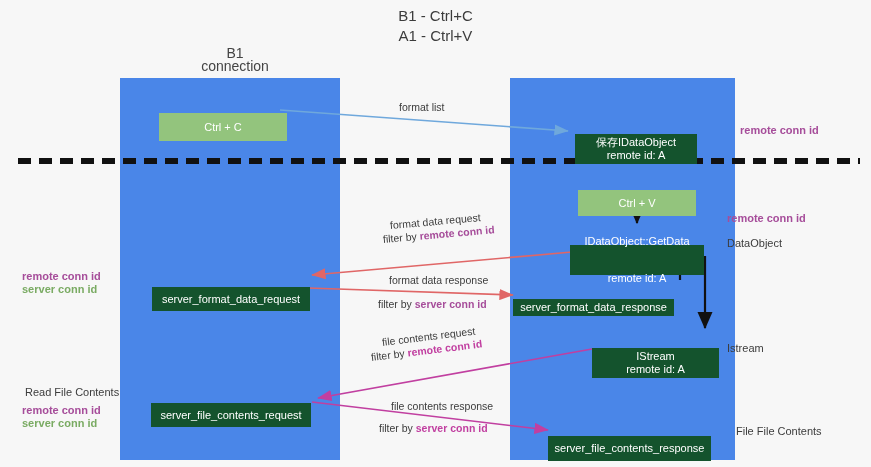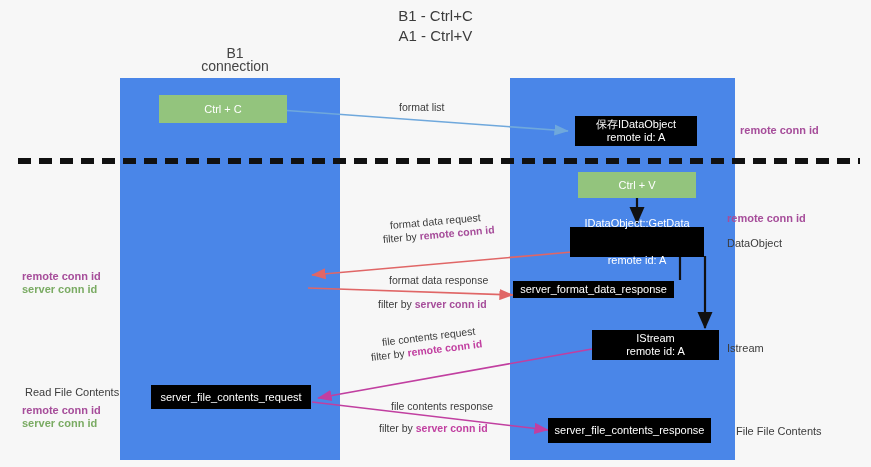--- a/index.html
+++ b/index.html
@@ -39,23 +39,24 @@
     position:absolute;
     box-sizing:border-box;
     display:flex;
     flex-direction:column;
     align-items:center;
     justify-content:center;
     text-align:center;
     font-size:11px;
     line-height:13px;
     color:#fff;
+    margin-top:18px;
   }
   .node.green{background:#93c47d;}
-  .node.orange{background:#000000;}
+  .node.orange{background:#14532d;}
   .node .l2{font-size:11px;}
 
   .side-label{
     position:absolute;
     font-size:11px;
     line-height:14px;
     white-space:nowrap;
   }
   .side-label.bold{font-weight:bold;}
   .c-purple{color:#a64d9a;}
@@ -136,20 +137,23 @@
 
   <div class="node green" style="left:578px;top:172px;width:118px;height:26px;">
     <div>Ctrl + V</div>
   </div>
 
   <div class="node orange" style="left:570px;top:227px;width:134px;height:30px;gap:24px;">
     <div>IDataObject::GetData</div>
     <div class="l2">remote id: A</div>
   </div>
 
+  <div class="node orange" style="left:152px;top:269px;width:158px;height:24px;">
+    <div>server_format_data_request</div>
+  </div>
 
   <div class="node orange" style="left:513px;top:281px;width:161px;height:17px;">
     <div>server_format_data_response</div>
   </div>
 
   <div class="node orange" style="left:592px;top:330px;width:127px;height:30px;">
     <div>IStream</div>
     <div class="l2">remote id: A</div>
   </div>
 

